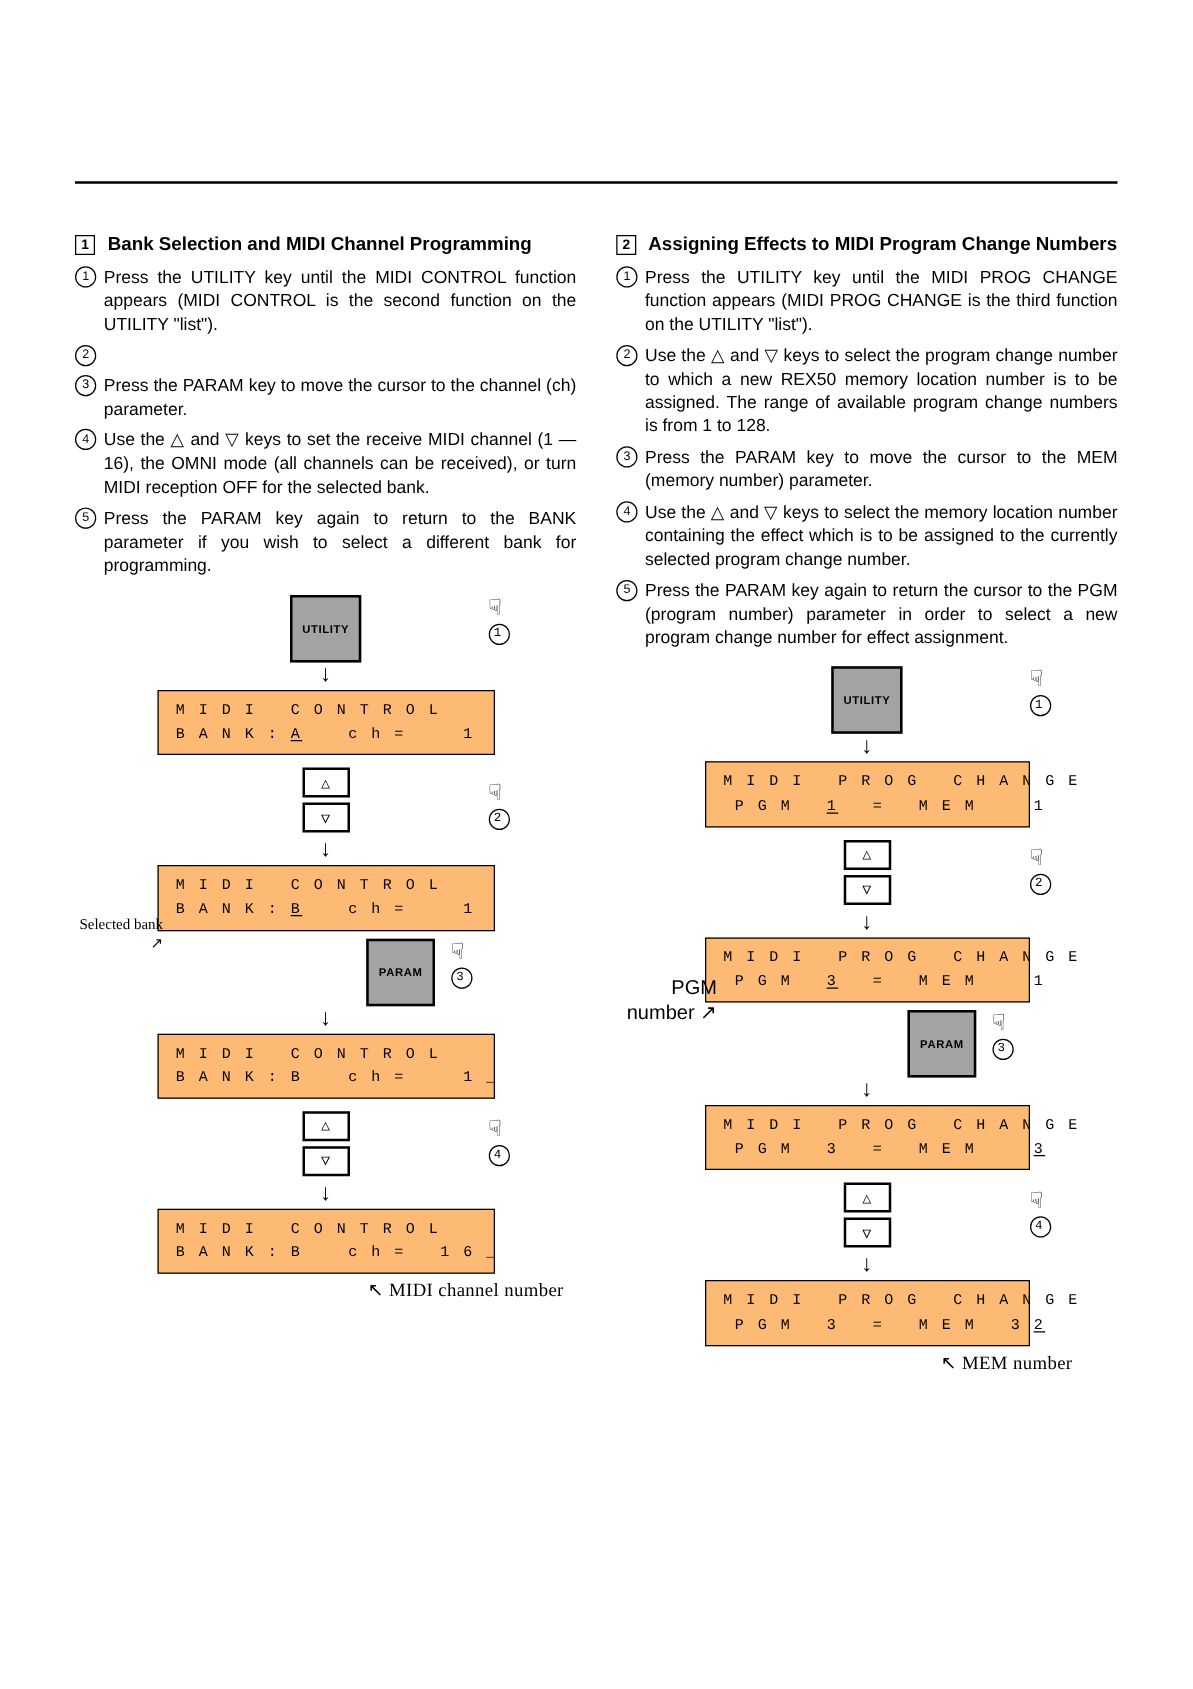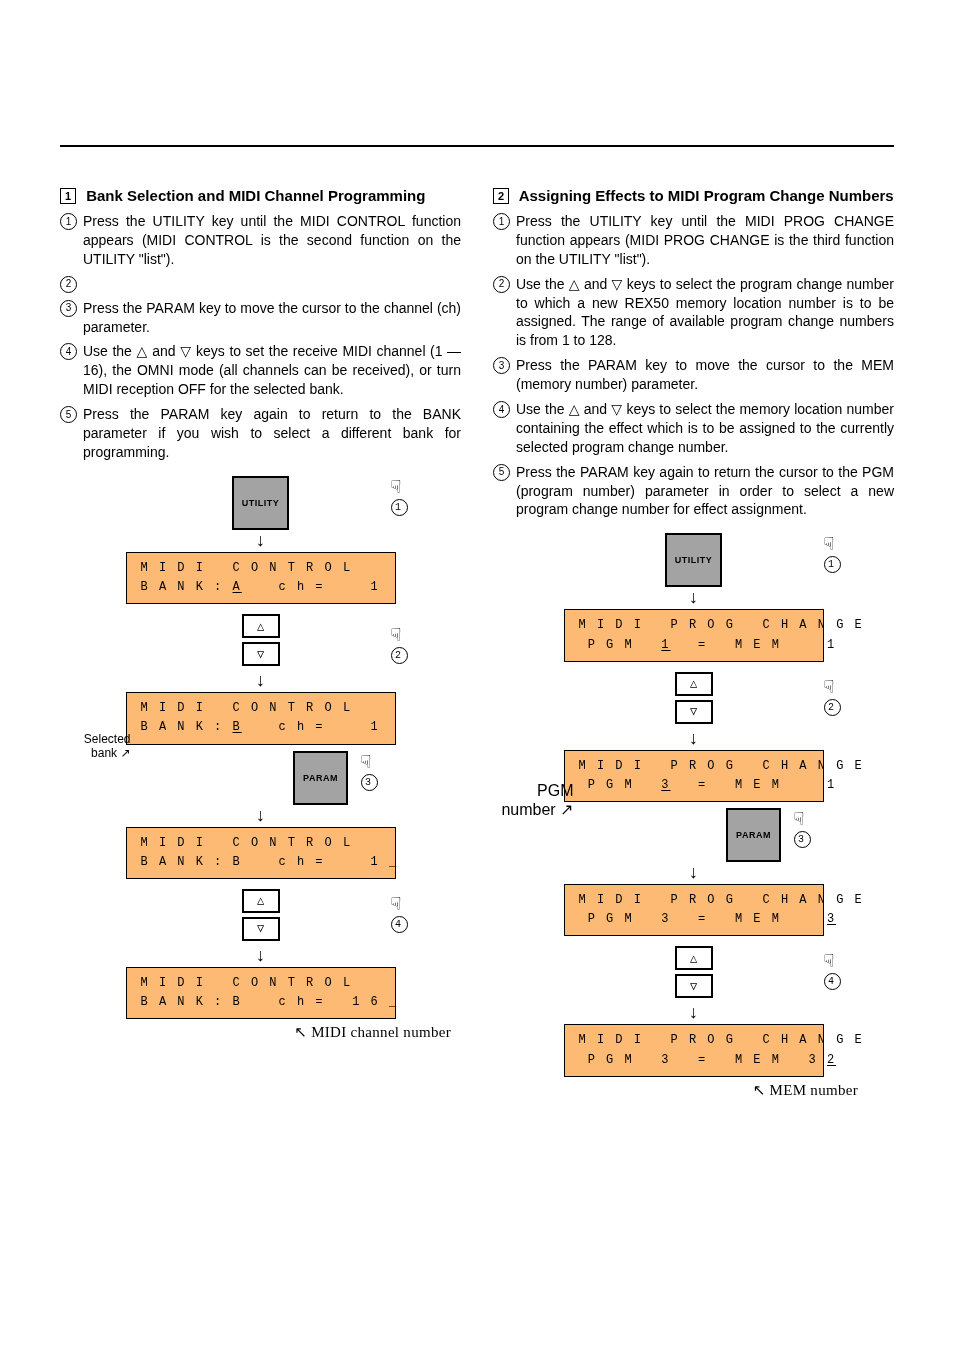--- a/index.html
+++ b/index.html
@@ -141,21 +141,21 @@
     display:flex; align-items:flex-start; justify-content:center; width:100%;
     position:relative;
   }
   .block-with-right .center { }
   .block-with-right .right {
     position:absolute; left: calc(50% + 130px); top:0;
     display:flex; flex-direction:column; align-items:flex-start;
   }
   .leftnote {
     position:absolute; right: calc(50% + 130px); top: 40px;
-    font-family: Liberation Sans, sans-serif; font-size:12px; letter-spacing:0;
+    font-family: Liberation Serif, serif; font-size:12px; letter-spacing:0;
     text-align:right;
   }
   .leftnote2 {
     position:absolute; right: calc(50% + 120px); top: 32px;
     font-family: Arial,sans-serif; font-size:16px; letter-spacing:0;
     text-align:right;
   }
 </style>
 </head>
 <body>

